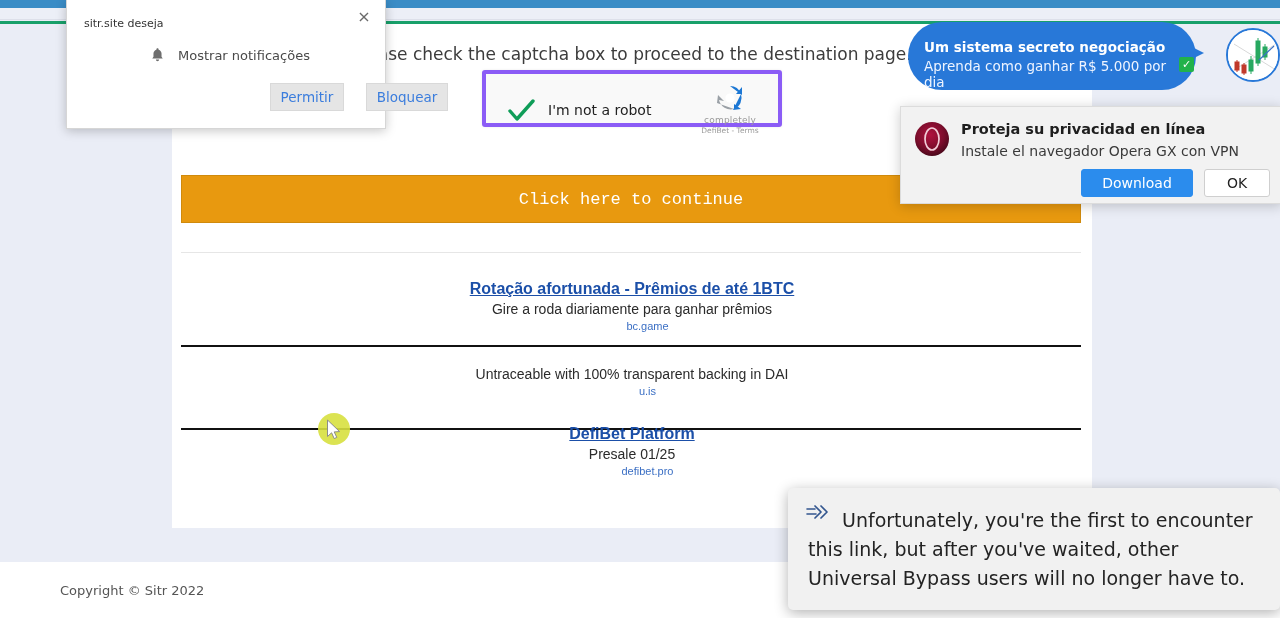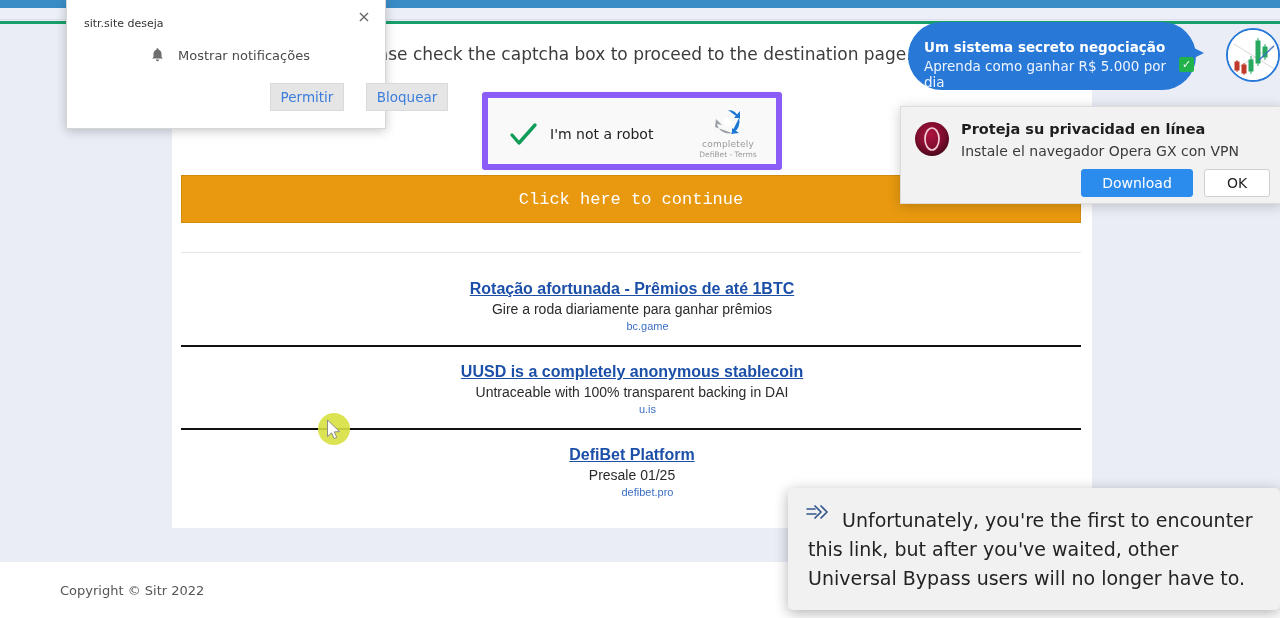--- a/index.html
+++ b/index.html
@@ -38,22 +38,22 @@
   }
 
   .intro-text {
     position: absolute; left: 0; top: 20px; width: 920px;
     text-align: center; font-size: 17px; color: #3c3c3c;
     font-family: "DejaVu Sans", sans-serif;
   }
 
   
   .recaptcha-box {
-    position: absolute; left: 310px; top: 68px; width: 300px; height: 78px;
-    background: #f9f9f9; border: 6px solid #8b5cf6; border-radius: 3px;
+    position: absolute; left: 310px; top: 46px; width: 300px; height: 57px;
+    background: #f9f9f9; border: 4px solid #8b5cf6; border-radius: 3px;
     box-shadow: 0 0 3px rgba(0,0,0,0.08);
   }
   .recaptcha-check {
     position: absolute; left: 20px; top: 22px; width: 30px; height: 30px;
   }
   .recaptcha-label {
     position: absolute; left: 62px; top: 28px;
     font-size: 14px; color: #222; font-family: "DejaVu Sans", sans-serif;
   }
   .recaptcha-brand {
@@ -273,26 +273,25 @@
     <div class="ad-divider-dark" style="top:321px"></div>
     <div class="ad-divider-dark" style="top:404px"></div>
 
     <div class="ad-item" style="top:256px">
       <div class="ad-title">Rotação afortunada - Prêmios de até 1BTC</div>
       <div class="ad-desc">Gire a roda diariamente para ganhar prêmios</div>
       <div class="ad-domain">bc.game</div>
     </div>
 
     <div class="ad-item" style="top:339px">
-      <div class="ad-title">UUSD is a completely anonymous stablecoin</div>
       <div class="ad-desc">Untraceable with 100% transparent backing in DAI</div>
       <div class="ad-domain">u.is</div>
     </div>
 
-    <div class="ad-item" style="top:422px">
+    <div class="ad-item" style="top:401px">
       <div class="ad-title">DefiBet Platform</div>
       <div class="ad-desc">Presale 01/25</div>
       <div class="ad-domain">defibet.pro</div>
     </div>
   </div>
 
   <div class="footer">
     <div class="footer-text">Copyright © Sitr 2022</div>
   </div>
 

